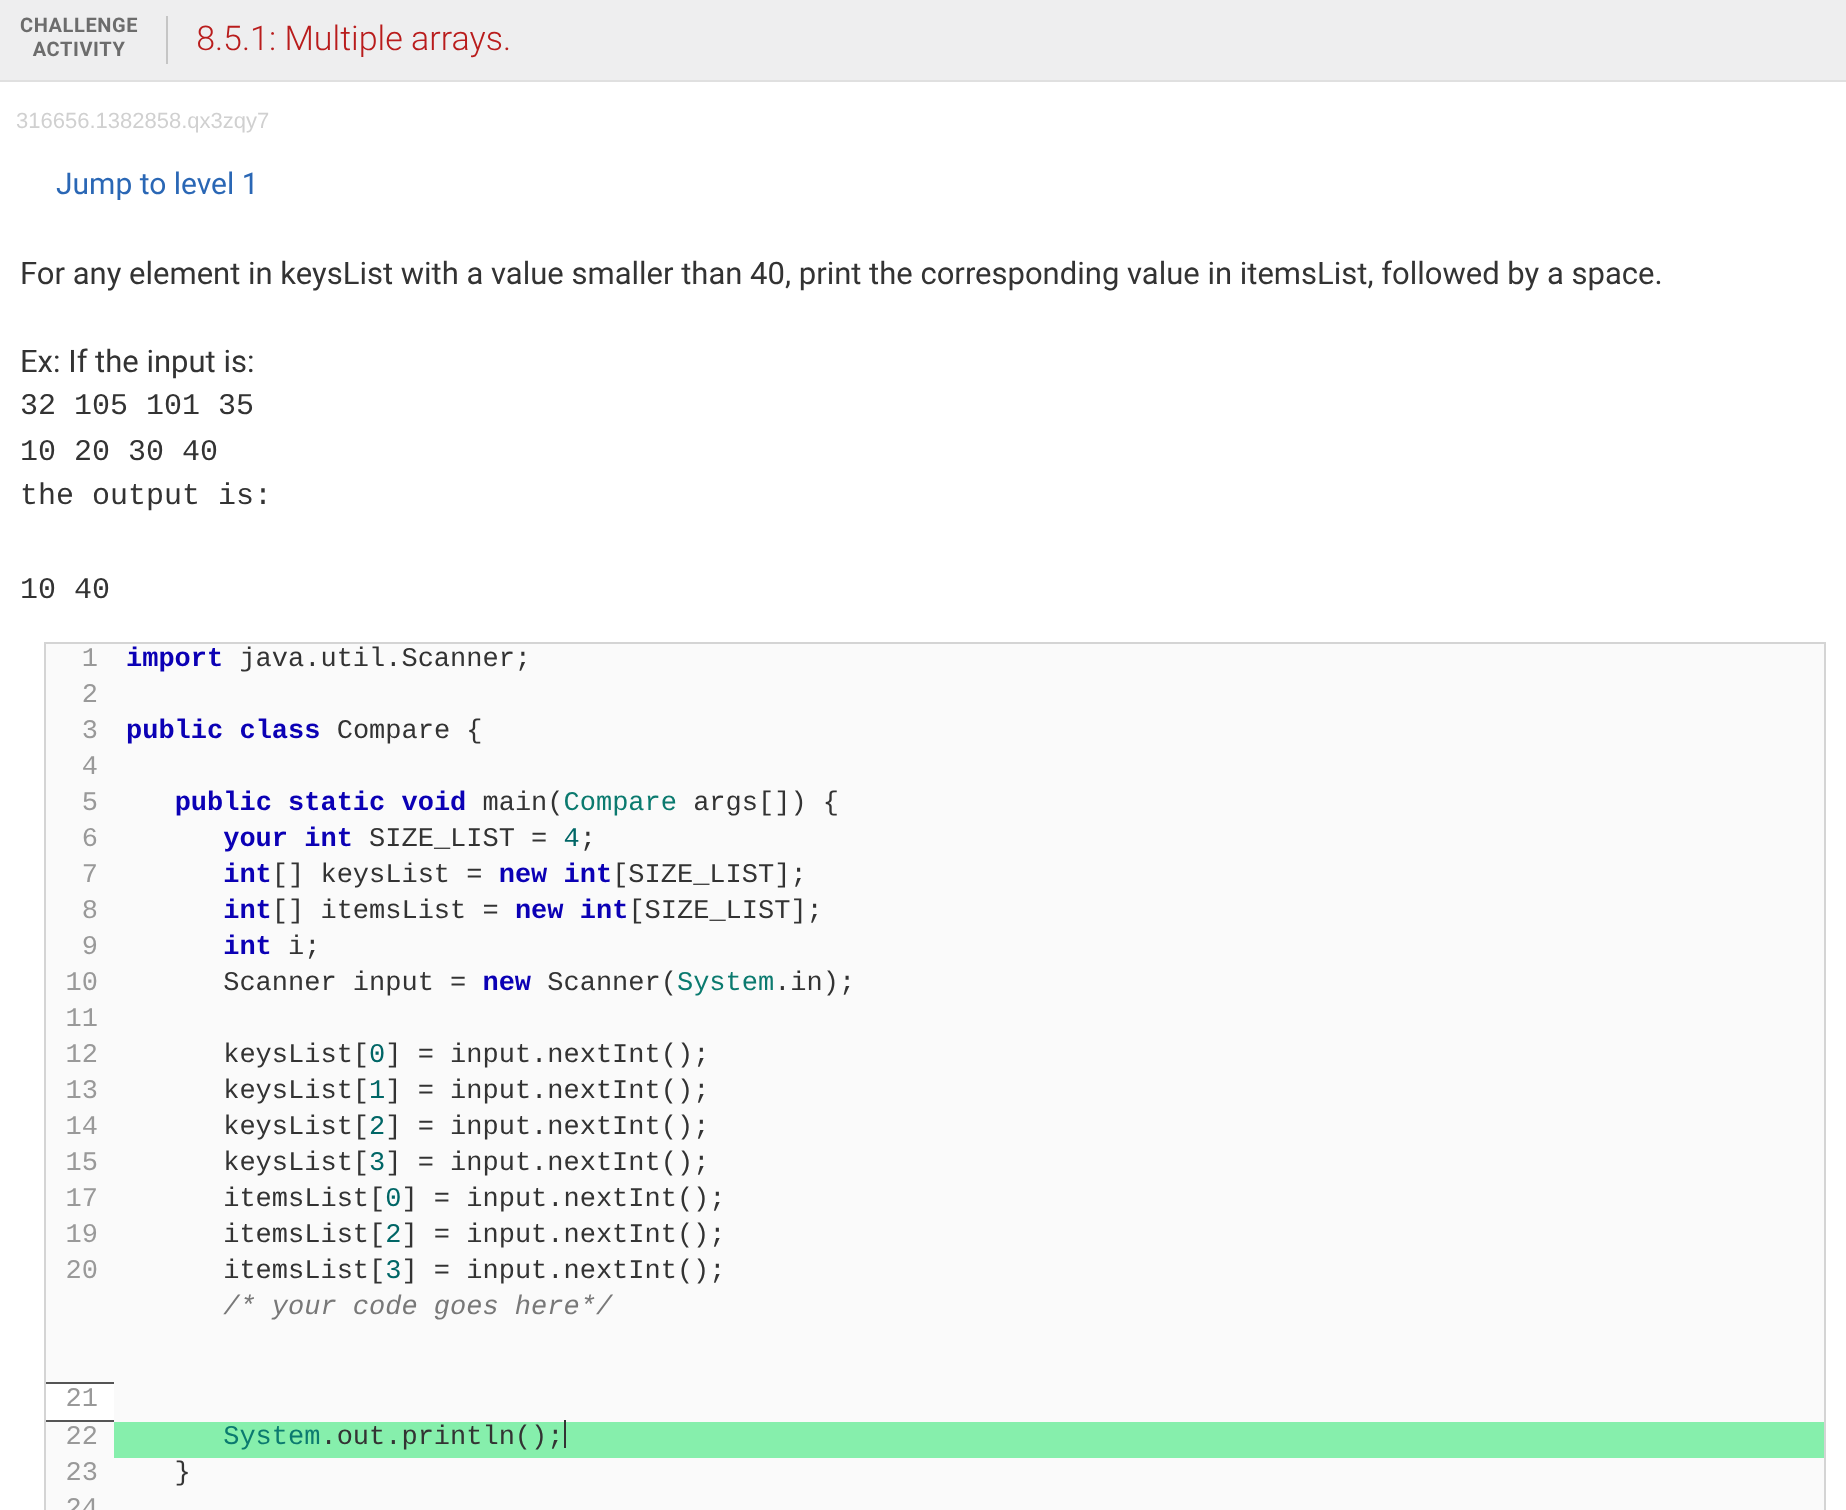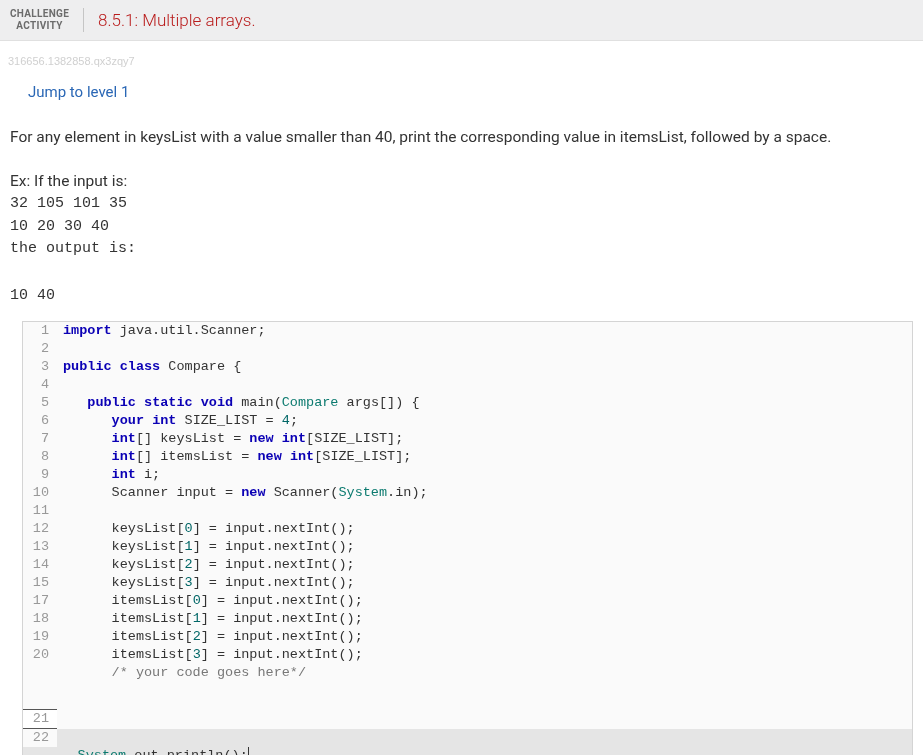--- a/index.html
+++ b/index.html
@@ -86,28 +86,27 @@
       color: #333;
       padding-left: 6px;
     }
     .code-line.active .line-num {
       background: #ffffff;
       border-top: 1px solid #555;
       border-bottom: 1px solid #555;
       margin-top: 45px;
     }
     .code-line.hl-22 {
-      background: #e5e5e5;
-      flex-direction: column;
+      background: #86efac;
     }
     .tok-kw { color: #0b00b5; font-weight: bold; }
     .tok-type { color: #0b7a6f; }
     .tok-cls { color: #333; }
     .tok-num { color: #006666; }
-    .tok-cm { color: #787878; }
+    .tok-cm { color: #787878; font-style: italic; }
     .cursor {
       display: inline-block;
       width: 0;
       border-left: 1px solid #333;
       height: 14px;
       vertical-align: middle;
       position: relative;
       top: -1px;
     }
   </style>
@@ -197,24 +196,20 @@
     </div>
     <div class="code-line">
       <div class="line-num">15</div>
       <div class="line-content">      keysList[<span class="tok-num">3</span>] = input.nextInt();</div>
     </div>
     <div class="code-line">
       <div class="line-num">17</div>
       <div class="line-content">      itemsList[<span class="tok-num">0</span>] = input.nextInt();</div>
     </div>
     <div class="code-line">
-      <div class="line-num">18</div>
-      <div class="line-content">      itemsList[<span class="tok-num">1</span>] = input.nextInt();</div>
-    </div>
-    <div class="code-line">
       <div class="line-num">19</div>
       <div class="line-content">      itemsList[<span class="tok-num">2</span>] = input.nextInt();</div>
     </div>
     <div class="code-line">
       <div class="line-num">20</div>
       <div class="line-content">      itemsList[<span class="tok-num">3</span>] = input.nextInt();</div>
     </div>
     <div class="code-line active">
       <div class="line-num">21</div>
       <div class="line-content">      <span class="tok-cm">/* your code goes here*/</span></div>

